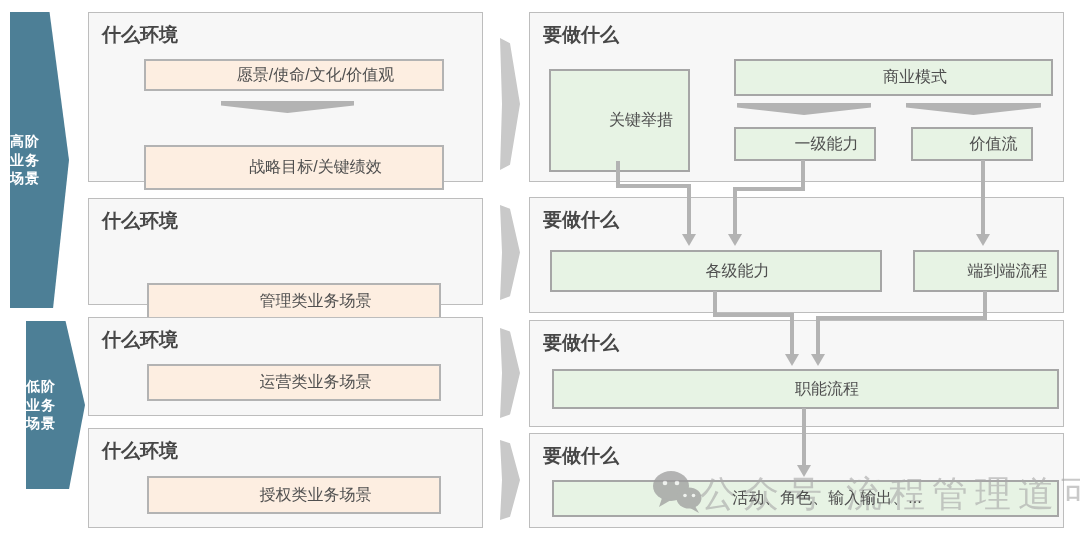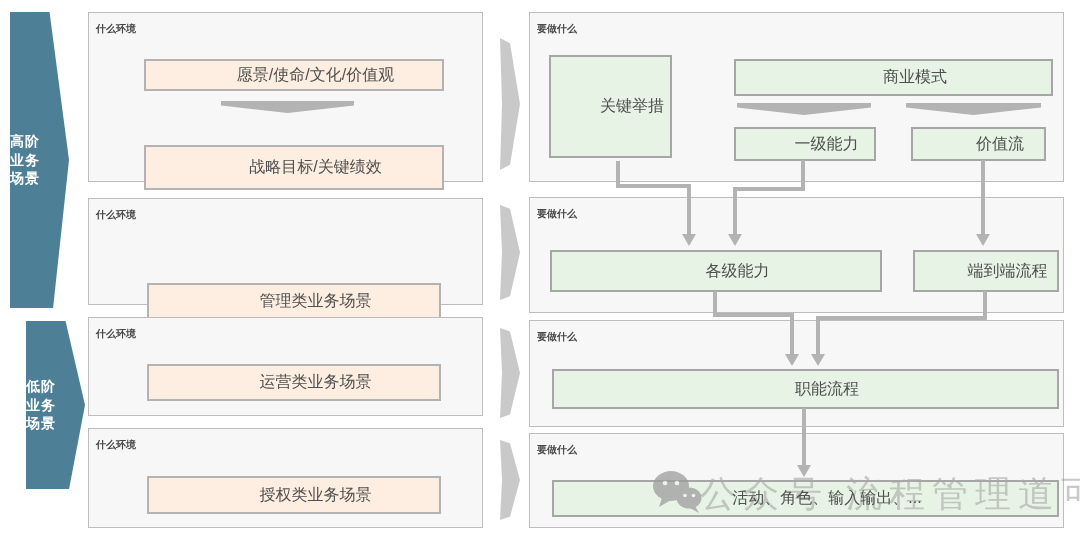--- a/index.html
+++ b/index.html
@@ -13,21 +13,21 @@
   body{font-family:"Liberation Sans","DejaVu Sans",sans-serif;}
   .canvas{position:relative;width:1080px;height:537px;background:#ffffff;overflow:hidden;}
 
   .banner{position:absolute;background:var(--banner-teal);
     clip-path:polygon(0% 0%,67% 0%,100% 50%,73% 100%,0% 100%);
     display:flex;align-items:center;}
   .banner-label{color:#ffffff;font-weight:bold;font-size:14px;line-height:1.35;
     white-space:pre-line;letter-spacing:1px;}
 
   .panel{position:absolute;background:var(--panel-bg);border:1.6px solid var(--panel-border);box-sizing:border-box;}
-  .panel-label{position:absolute;left:7px;top:9px;font-weight:bold;font-size:10px;color:var(--label-text);}
+  .panel-label{position:absolute;left:13px;top:9px;font-weight:bold;font-size:19px;color:var(--label-text);}
 
   .box{position:absolute;box-sizing:border-box;display:flex;align-items:center;justify-content:center;
     font-size:16px;color:var(--box-text);text-align:center;padding-left:43px;}
   .peach{background:var(--peach-fill);border:2px solid var(--peach-border);}
   .green{background:var(--green-fill);border:2px solid var(--green-border);}
 
   .big-arrow{position:absolute;background:var(--arrow-gray);
     clip-path:polygon(0% 0%,50% 4%,100% 50%,50% 96%,0% 100%,10% 50%);}
 
   .shadow-chevron{position:absolute;}
@@ -63,30 +63,30 @@
     <div class="panel-label">什么环境</div>
     <div class="box peach" style="left:55px;top:46px;width:300px;height:32px;">愿景/使命/文化/价值观</div>
     <svg class="shadow-chevron" style="left:132px;top:88px;" width="133" height="13" viewBox="0 0 133 13">
         <path d="M0 0 H133 V4.5 L66.5 12 L0 4.5 Z"></path>
       </svg>
     <div class="box peach" style="left:55px;top:112px;width:300px;height:45px;margin-top:20px;">战略目标/关键绩效</div>
   </div>
 
   <div class="panel" style="left:529px;top:12px;width:535px;height:170px;">
     <div class="panel-label">要做什么</div>
-    <div class="box green" style="left:19px;top:42px;width:123px;height:103px;">关键举措</div>
+    <div class="box green" style="left:19px;top:56px;width:141px;height:103px;">关键举措</div>
     <div class="box green" style="left:204px;top:46px;width:319px;height:37px;">商业模式</div>
     <svg class="shadow-chevron" style="left:207px;top:90px;" width="134" height="13" viewBox="0 0 134 13">
         <path d="M0 0 H134 V4.5 L67 12 L0 4.5 Z"></path>
       </svg>
     <svg class="shadow-chevron" style="left:376px;top:90px;" width="135" height="13" viewBox="0 0 135 13">
         <path d="M0 0 H135 V4.5 L67.5 12 L0 4.5 Z"></path>
       </svg>
     <div class="box green" style="left:204px;top:114px;width:142px;height:34px;">一级能力</div>
-    <div class="box green" style="left:381px;top:114px;width:135px;height:34px;">价值流</div>
+    <div class="box green" style="left:381px;top:114px;width:122px;height:34px;">价值流</div>
   </div>
 
   <div class="panel" style="left:88px;top:198px;width:395px;height:107px;">
     <div class="panel-label">什么环境</div>
     <div class="box peach" style="left:58px;top:45px;width:294px;height:37px;margin-top:39px;">管理类业务场景</div>
   </div>
 
   <div class="panel" style="left:529px;top:197px;width:535px;height:116px;">
     <div class="panel-label">要做什么</div>
     <div class="box green" style="left:20px;top:52px;width:332px;height:42px;">各级能力</div>

